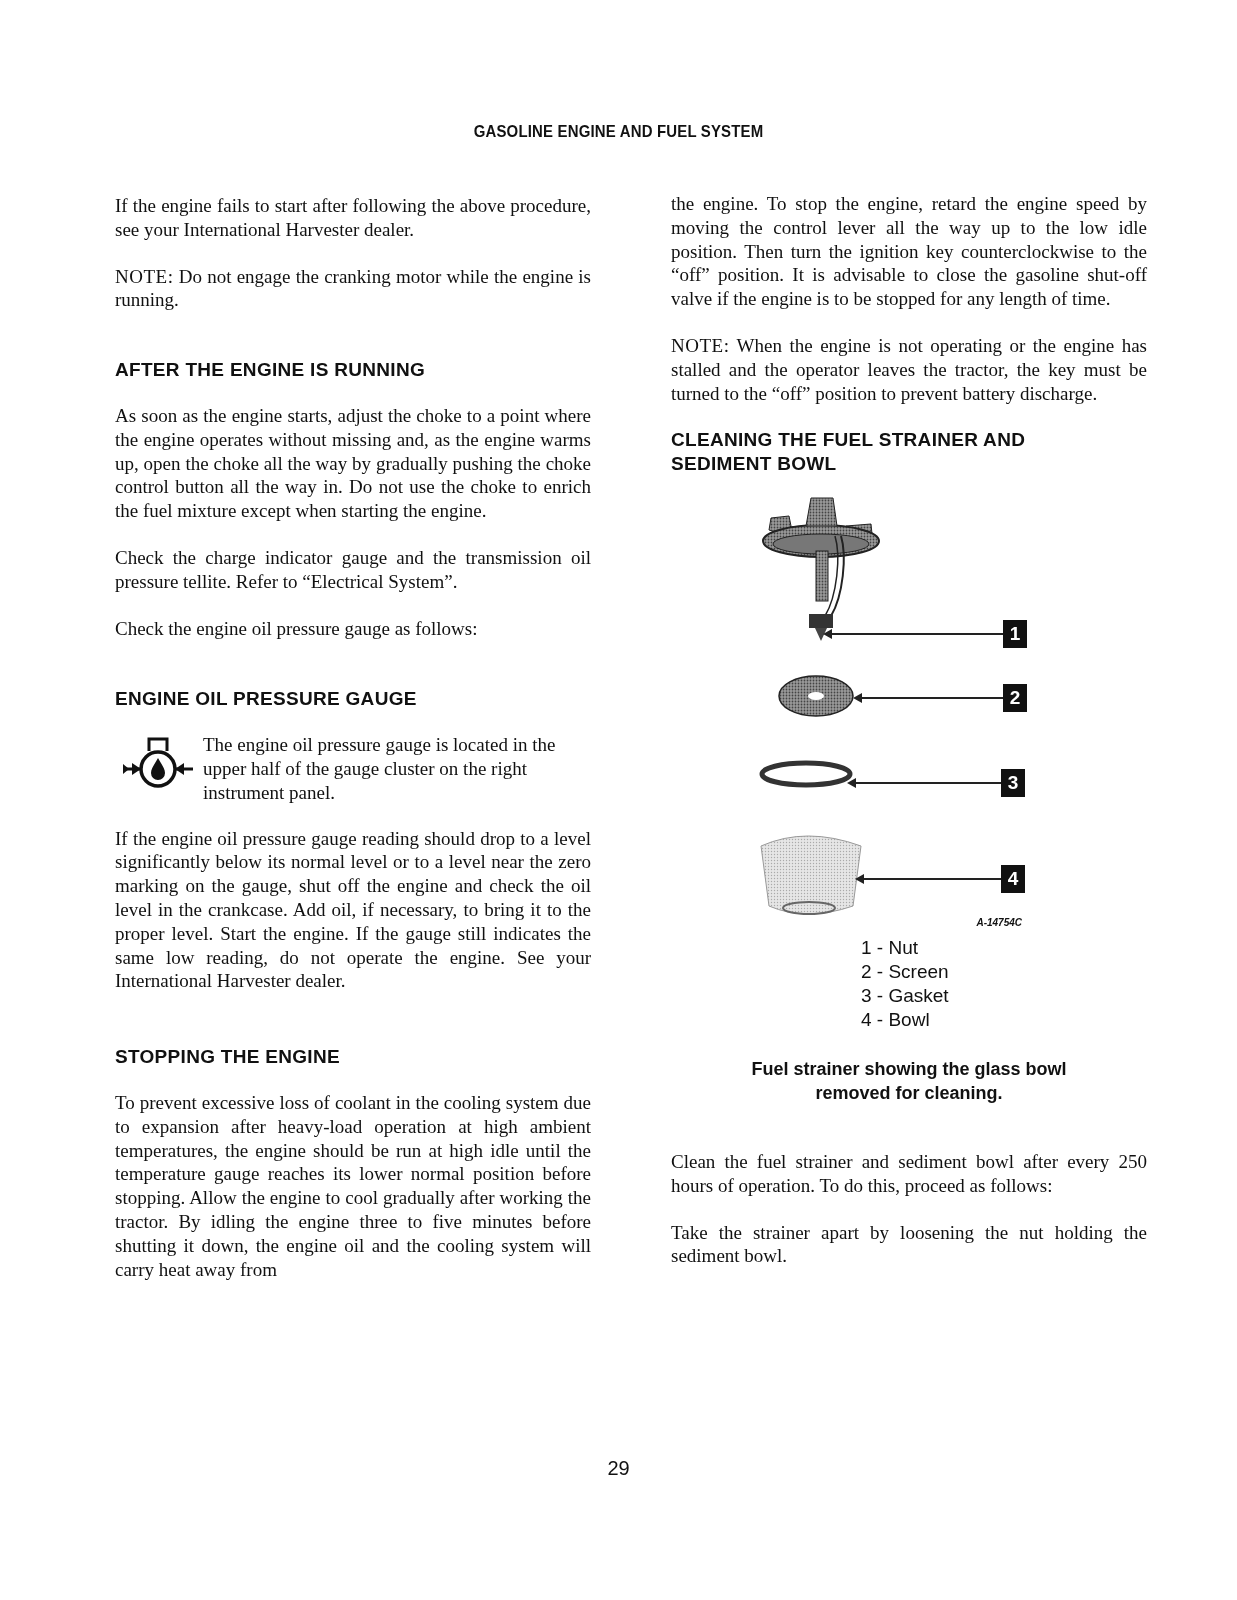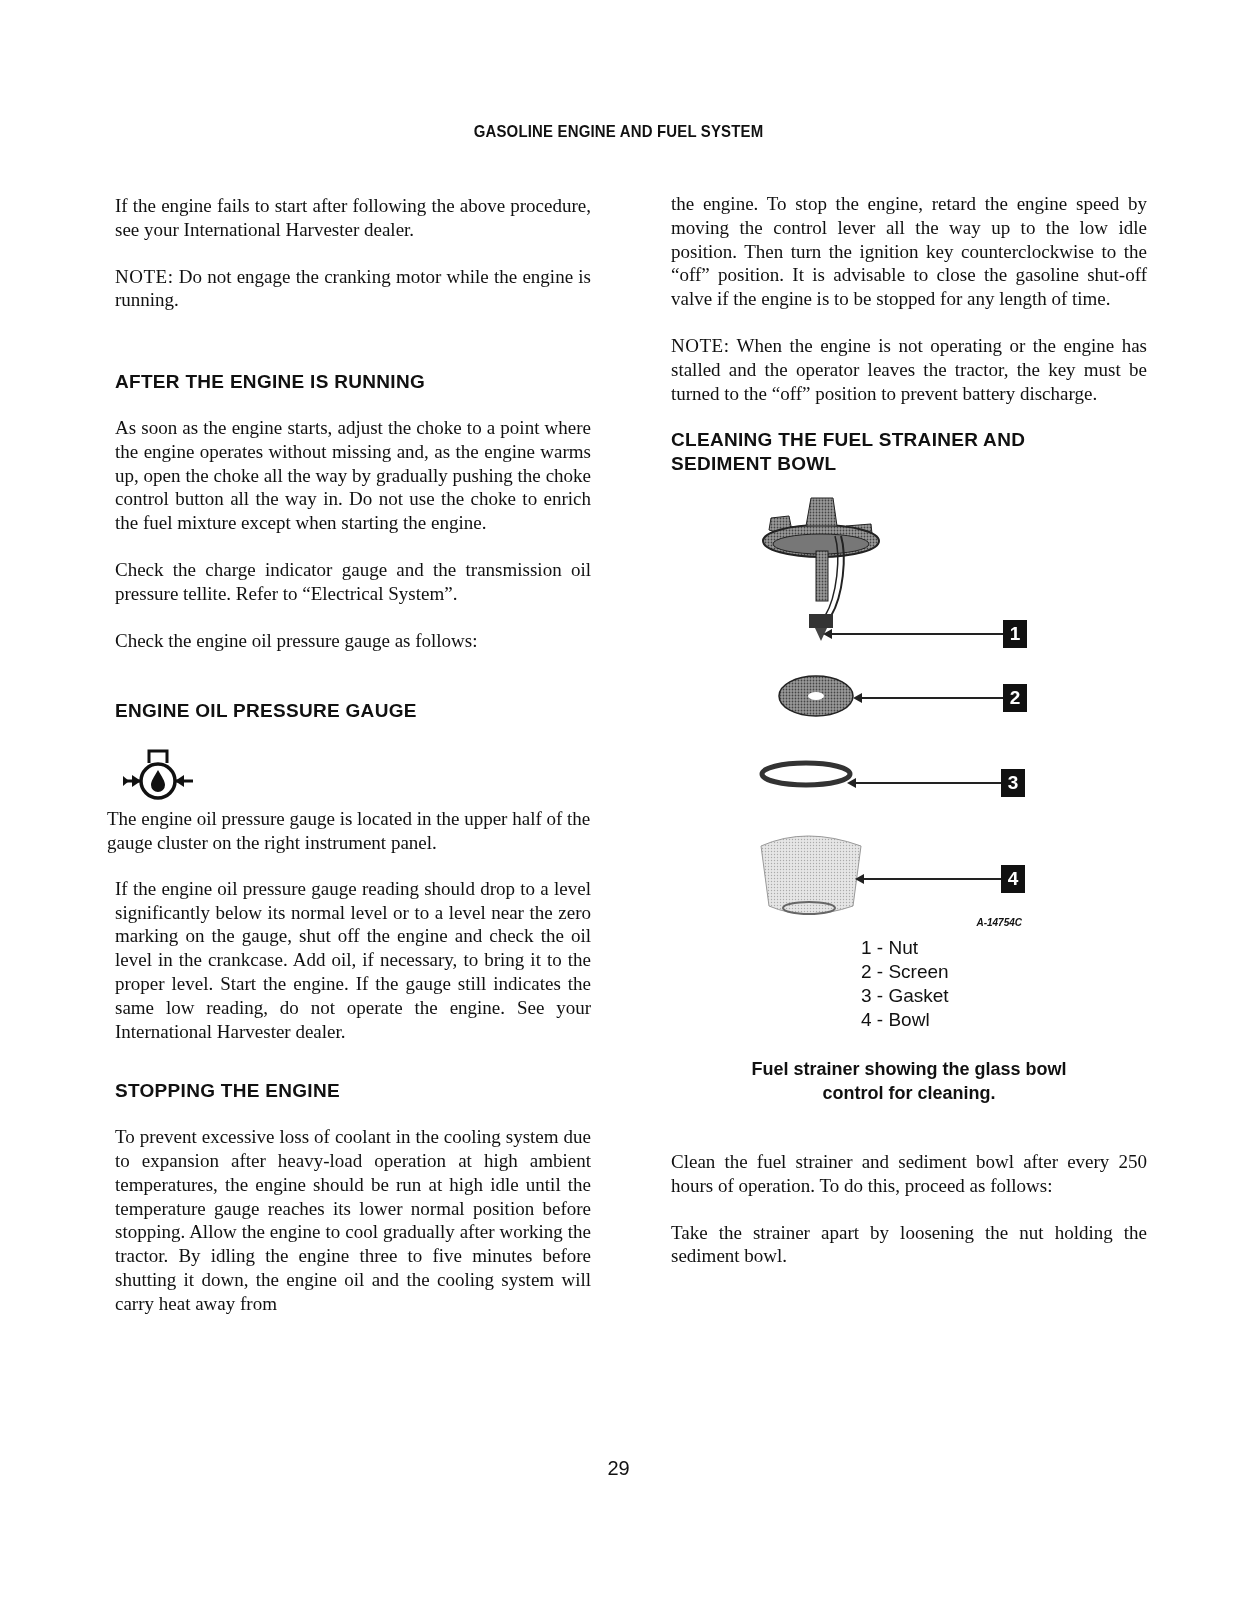--- a/index.html
+++ b/index.html
@@ -13,21 +13,21 @@
     letter-spacing: 0.2px; transform: scaleX(0.88);
   }
   .col { position: absolute; width: 476px; font-size: 19px; line-height: 23.8px; }
   .col.left { left: 115px; top: 194px; }
   .col.right { left: 671px; top: 192px; }
   p { margin: 0; text-align: justify; font-family: Liberation Serif, serif; }
   .gap1 { margin-top: 23px; }
   .h { font-weight: bold; font-size: 19px; letter-spacing: 0.3px; margin: 0; text-align: left; }
   .note-label { font-weight: normal; letter-spacing: 0.5px; }
   .nojust { text-align: left; }
-  .icon-block { display: flex; align-items: flex-start; flex-direction: column; }
+  .icon-block { display: flex; align-items: flex-start; }
   .icon-block svg { flex: 0 0 auto; margin-right: 6px; margin-top: 0; }
   .figure { position: relative; width: 476px; height: 440px; }
   .callout {
     position: absolute; width: 24px; height: 28px; background: #111; color: #fff;
     font-weight: bold; font-size: 19px; text-align: center; line-height: 28px;
   }
   .arrow { position: absolute; height: 2px; background: #222; }
   .arrow::before {
     content: ""; position: absolute; left: -8px; top: -4px;
     border-right: 9px solid #222; border-top: 5px solid transparent; border-bottom: 5px solid transparent;
@@ -39,42 +39,42 @@
 </style>
 </head>
 <body>
 
 <div class="header">GASOLINE ENGINE AND FUEL SYSTEM</div>
 
 <div class="col left">
   <p>If the engine fails to start after following the above procedure, see your International Harvester dealer.</p>
   <p class="gap1"><span class="note-label">NOTE:</span><span> Do not engage the cranking motor while the engine is running.</span></p>
 
-  <h3 class="h" style="margin-top:58px">AFTER THE ENGINE IS RUNNING</h3>
+  <h3 class="h" style="margin-top:46px">AFTER THE ENGINE IS RUNNING</h3>
   <p style="margin-top:22px">As soon as the engine starts, adjust the choke to a point where the engine operates without missing and, as the engine warms up, open the choke all the way by gradually pushing the choke control button all the way in. Do not use the choke to enrich the fuel mixture except when starting the engine.</p>
   <p class="gap1">Check the charge indicator gauge and the transmission oil pressure tellite. Refer to “Electrical System”.</p>
   <p class="gap1">Check the engine oil pressure gauge as follows:</p>
 
   <h3 class="h" style="margin-top:47px">ENGINE OIL PRESSURE GAUGE</h3>
   <div class="icon-block" style="margin-top:22px">
     <svg width="90" height="62" viewBox="0 0 90 62">
       <path d="M34 18 L34 6 L52 6 L52 18" fill="none" stroke="#111" stroke-width="3"></path>
       <circle cx="43" cy="36" r="17" fill="none" stroke="#111" stroke-width="3.5"></circle>
       <path d="M43 25 C47 32 50 36 50 40 A7 7 0 0 1 36 40 C36 36 39 32 43 25 Z" fill="#111"></path>
       <line x1="8" y1="36" x2="26" y2="36" stroke="#111" stroke-width="3"></line>
       <polygon points="26,36 17,30 17,42" fill="#111"></polygon>
       <polygon points="8,31 14,36 8,41" fill="#111"></polygon>
       <line x1="60" y1="36" x2="78" y2="36" stroke="#111" stroke-width="3"></line>
       <polygon points="60,36 69,30 69,42" fill="#111"></polygon>
     </svg>
     <p class="nojust" style="margin-left:-8px">The engine oil pressure gauge is located in the upper half of the gauge cluster on the right instrument panel.</p>
   </div>
   <p style="margin-top:22px">If the engine oil pressure gauge reading should drop to a level significantly below its normal level or to a level near the zero marking on the gauge, shut off the engine and check the oil level in the crankcase. Add oil, if necessary, to bring it to the proper level. Start the engine. If the gauge still indicates the same low reading, do not operate the engine. See your International Harvester dealer.</p>
 
-  <h3 class="h" style="margin-top:36px">STOPPING THE ENGINE</h3>
+  <h3 class="h" style="margin-top:52px">STOPPING THE ENGINE</h3>
   <p style="margin-top:22px">To prevent excessive loss of coolant in the cooling system due to expansion after heavy-load operation at high ambient temperatures, the engine should be run at high idle until the temperature gauge reaches its lower normal position before stopping. Allow the engine to cool gradually after working the tractor. By idling the engine three to five minutes before shutting it down, the engine oil and the cooling system will carry heat away from</p>
 </div>
 
 <div class="col right">
   <p>the engine. To stop the engine, retard the engine speed by moving the control lever all the way up to the low idle position. Then turn the ignition key counterclockwise to the “off” position. It is advisable to close the gasoline shut-off valve if the engine is to be stopped for any length of time.</p>
   <p class="gap1"><span class="note-label">NOTE:</span><span> When the engine is not operating or the engine has stalled and the operator leaves the tractor, the key must be turned to the “off” position to prevent battery discharge.</span></p>
 
   <h3 class="h" style="margin-top:23px">
     <span>CLEANING THE FUEL STRAINER AND</span><br>
     <span>SEDIMENT BOWL</span>
@@ -129,20 +129,20 @@
 
   <div class="legend">
     <div>1 - Nut</div>
     <div>2 - Screen</div>
     <div>3 - Gasket</div>
     <div>4 - Bowl</div>
   </div>
 
   <div class="caption">
     <div>Fuel strainer showing the glass bowl</div>
-    <div>control for cleaning.</div>
+    <div>removed for cleaning.</div>
   </div>
 
   <p style="margin-top:45px">Clean the fuel strainer and sediment bowl after every 250 hours of operation. To do this, proceed as follows:</p>
   <p class="gap1">Take the strainer apart by loosening the nut holding the sediment bowl.</p>
 </div>
 
 <div class="page-number">29</div>
 
 </body></html>

